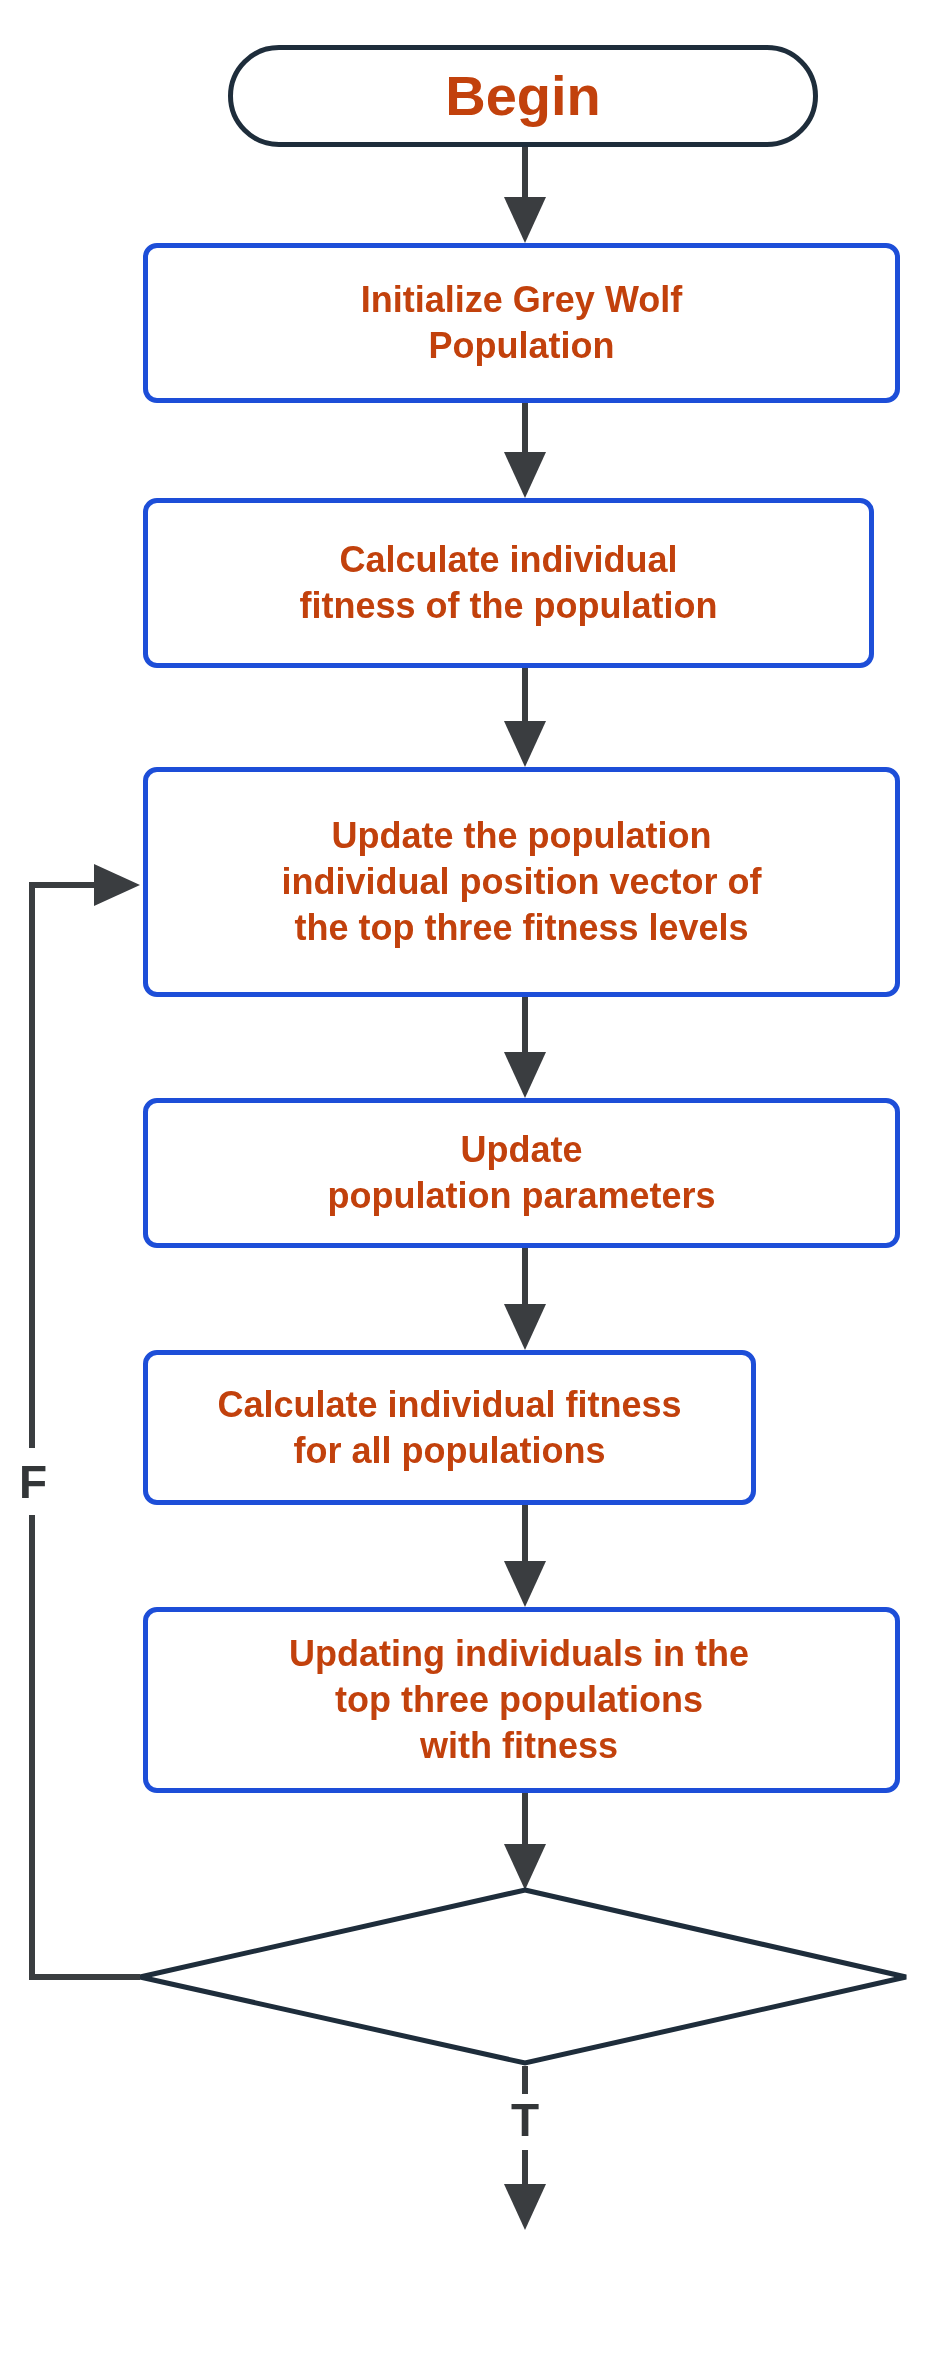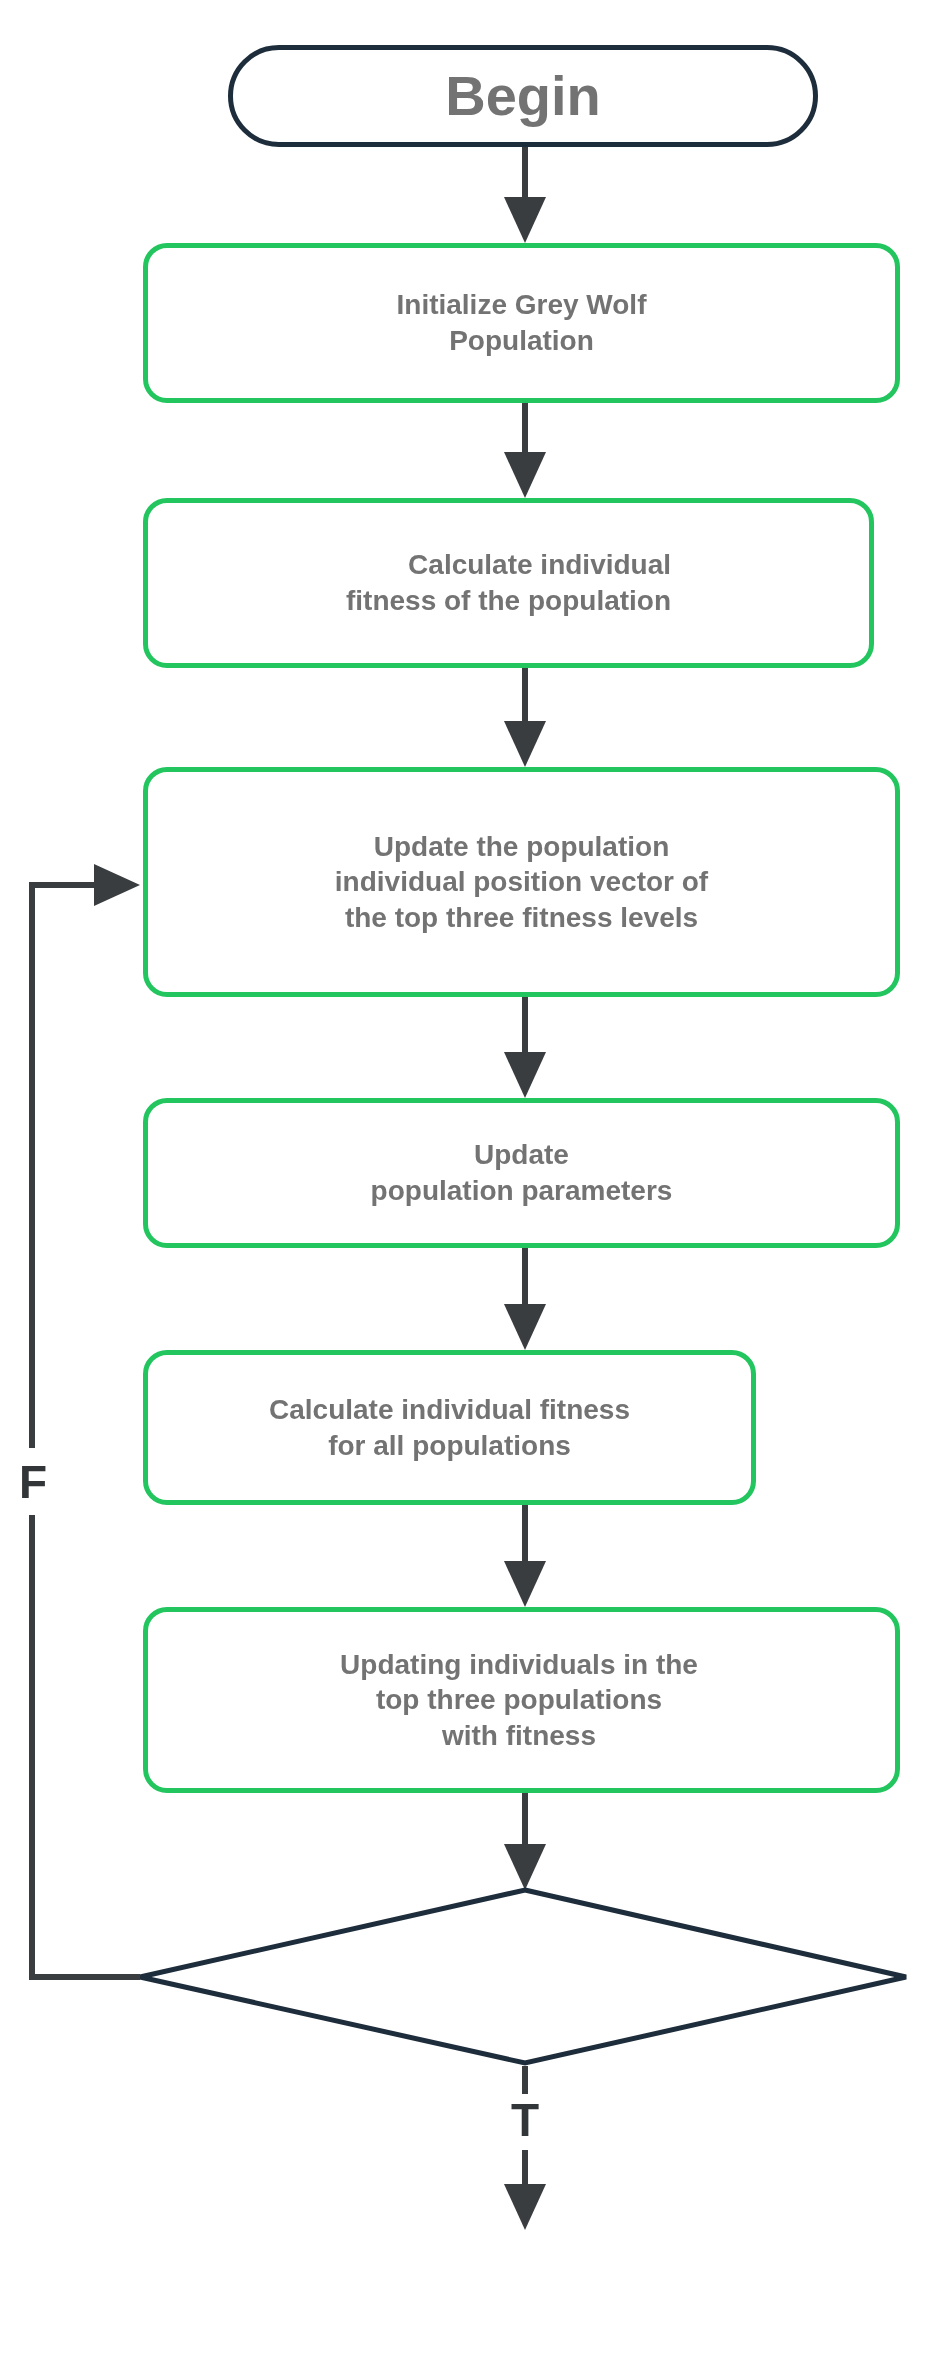--- a/index.html
+++ b/index.html
@@ -21,28 +21,28 @@
     top: 0;
   }
   .node {
     position: absolute;
     box-sizing: border-box;
     display: flex;
     align-items: center;
     justify-content: center;
     text-align: center;
     font-weight: bold;
-    color: #737373;
+    color: #c2410c;
     background: #ffffff;
     white-space: pre-line;
   }
   .process {
-    border: 5px solid #22c55e;
-    border-radius: 24px;
-    font-size: 28px;
+    border: 5px solid #1d4ed8;
+    border-radius: 14px;
+    font-size: 36px;
     line-height: 1.27;
     padding: 0 14px;
   }
   .terminator {
     border: 5px solid #1e2d3b;
     border-radius: 58px;
     font-size: 56px;
     line-height: 1.1;
   }
   .decision-label {
@@ -122,21 +122,21 @@
       <polyline points="32,1448 32,885 96,885" fill="none" stroke="#3a3d40" stroke-width="6"></polyline>
       <polygon points="94,864 94,906 140,885" fill="#3a3d40"></polygon>
     </g>
   </svg>
 
   <div class="node terminator" style="left:228px; top:45px; width:590px; height:102px;">Begin</div>
 
   <div class="node process" style="left:143px; top:243px; width:757px; height:160px;">Initialize Grey Wolf
 Population</div>
 
-  <div class="node process" style="left:143px; top:498px; width:731px; height:170px;text-align:right;">Calculate individual
+  <div class="node process" style="left:143px; top:498px; width:731px; height:170px;">Calculate individual
 fitness of the population</div>
 
   <div class="node process" style="left:143px; top:1098px; width:757px; height:150px;">Update
 population parameters</div>
 
   <div class="node process" style="left:143px; top:767px; width:757px; height:230px;">Update the population
 individual position vector of
 the top three fitness levels</div>
 
   <div class="node process" style="left:143px; top:1350px; width:613px; height:155px;text-align:center;">Calculate individual fitness

